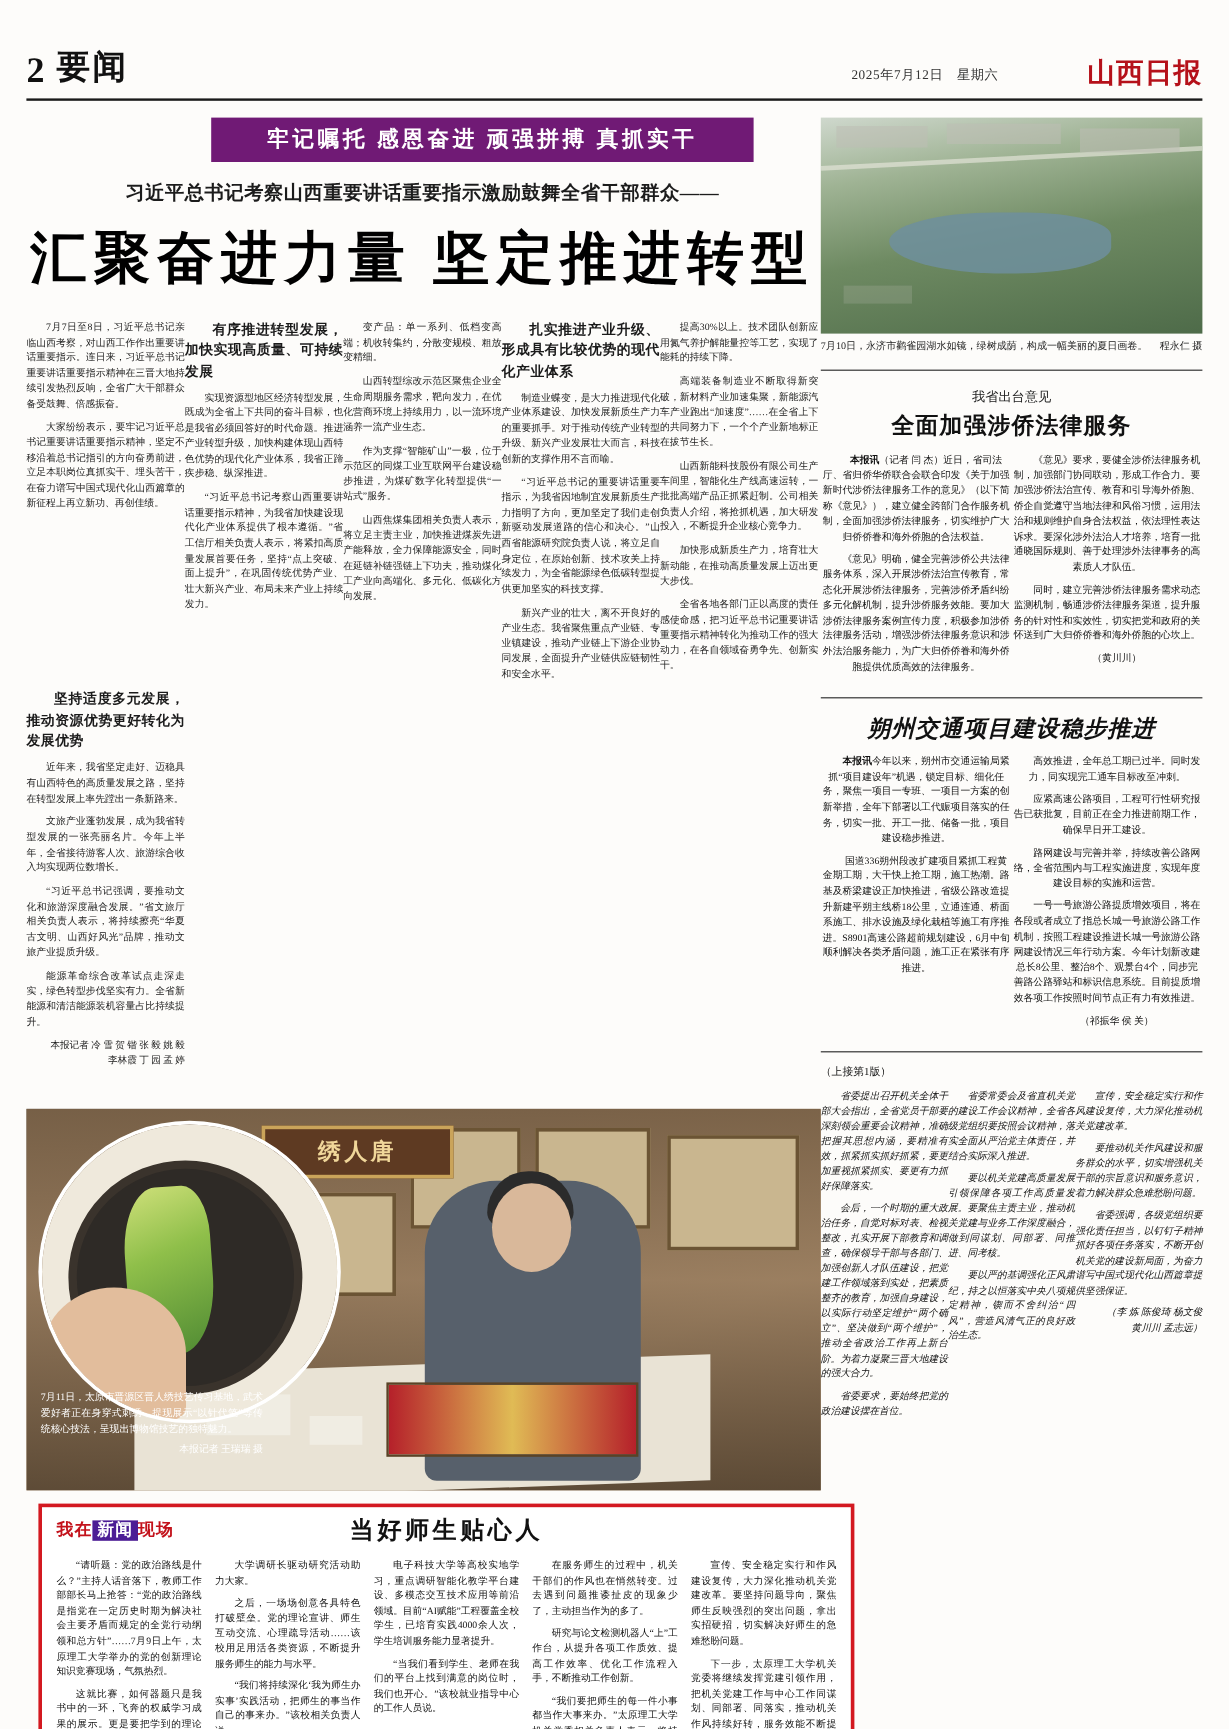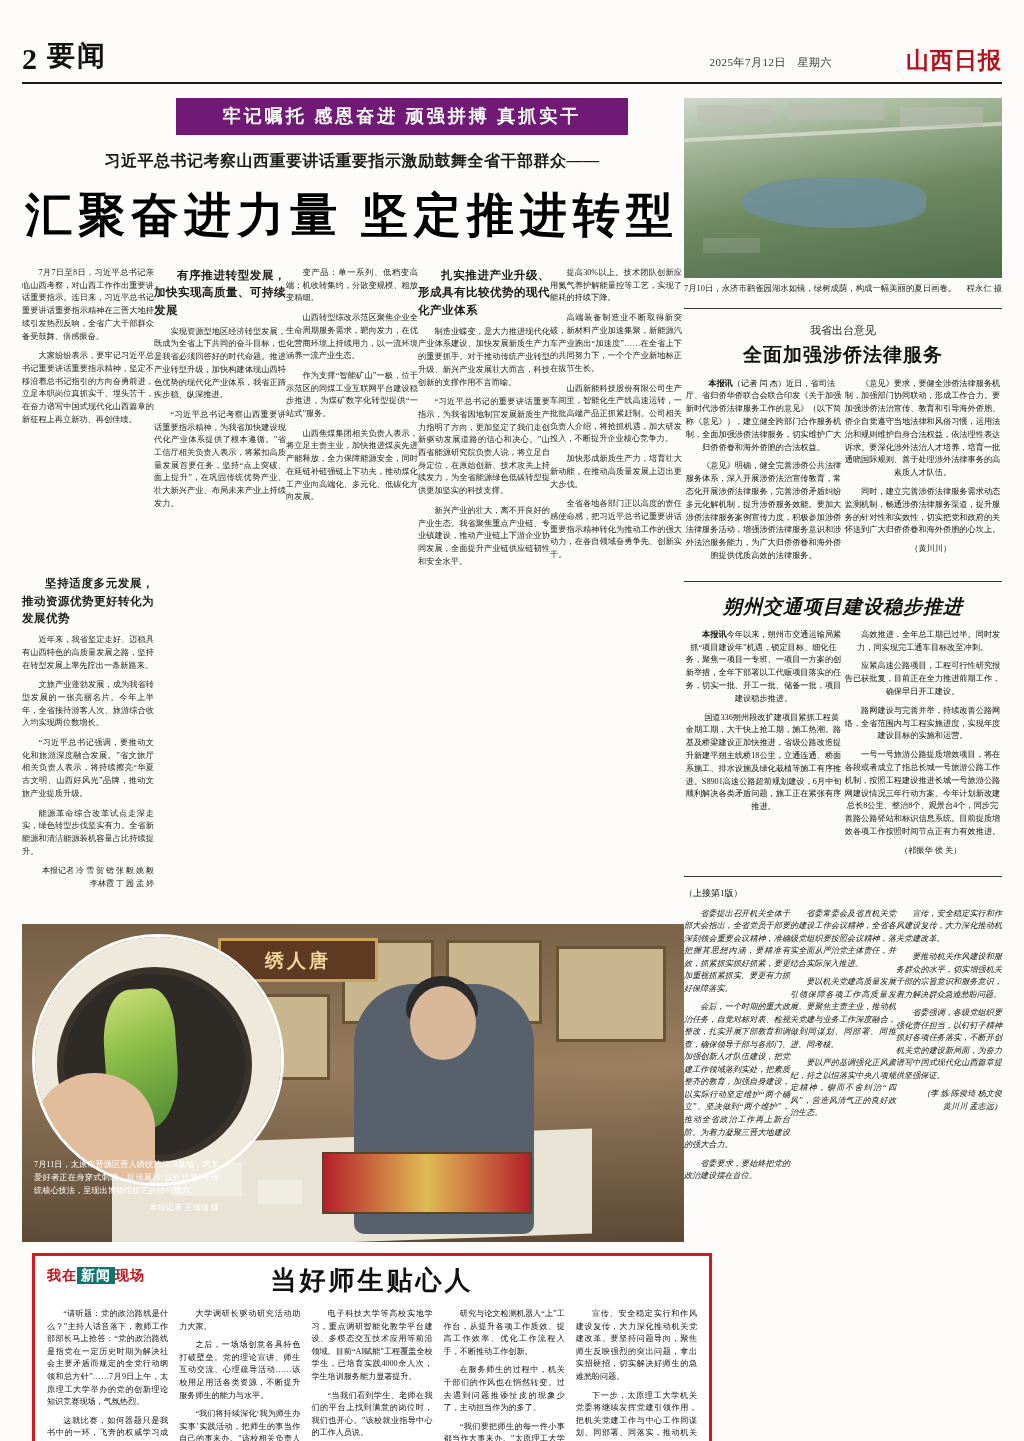--- a/index.html
+++ b/index.html
@@ -207,23 +207,23 @@
   
   .boxed {
     position: absolute; left: 10px; top: 1155px; width: 680px; height: 272px;
     border: 3px solid #d31920; padding: 10px 12px 8px 12px;
     background: #fff;
   }
   .boxed-tag {
     display: inline-block; font-size: 14px; font-weight: bold;
     color: #c3121b; letter-spacing: 1px; vertical-align: middle;
   }
-  .boxed-tag .hl { background: #0f766e; color: #fff; padding: 1px 4px; }
+  .boxed-tag .hl { background: #4c1d95; color: #fff; padding: 1px 4px; }
   .boxed-title {
-    text-align: center; font-size: 26px; font-weight: bold; letter-spacing: 3px;
+    text-align: center; font-size: 20px; font-weight: bold; letter-spacing: 3px;
     margin-top: -22px;
   }
   .boxed-cols {
     margin-top: 10px;
     display: grid; grid-template-columns: repeat(5, 1fr); gap: 11px;
     font-size: 8.1px; line-height: 1.55; text-align: justify;
   }
   .boxed-cols p { margin: 0 0 6px 0; text-indent: 2em; }
 
   
@@ -412,22 +412,22 @@
           <p>之后，一场场创意各具特色打破壁垒。党的理论宣讲、师生互动交流、心理疏导活动……该校用足用活各类资源，不断提升服务师生的能力与水平。</p>
           <p>“我们将持续深化‘我为师生办实事’实践活动，把师生的事当作自己的事来办。”该校相关负责人说。</p>
 
         </div>
         <div>
           <p>电子科技大学等高校实地学习，重点调研智能化教学平台建设、多模态交互技术应用等前沿领域。目前“AI赋能”工程覆盖全校学生，已培育实践4000余人次，学生培训服务能力显著提升。</p>
           <p>“当我们看到学生、老师在我们的平台上找到满意的岗位时，我们也开心。”该校就业指导中心的工作人员说。</p>
 
         </div>
         <div>
+          <p>在服务师生的过程中，机关干部们的作风也在悄然转变。过去遇到问题推诿扯皮的现象少了，主动担当作为的多了。</p>
           <p>研究与论文检测机器人“上”工作台，从提升各项工作质效、提高工作效率、优化工作流程入手，不断推动工作创新。</p>
-          <p>在服务师生的过程中，机关干部们的作风也在悄然转变。过去遇到问题推诿扯皮的现象少了，主动担当作为的多了。</p>
           <p>“我们要把师生的每一件小事都当作大事来办。”太原理工大学机关党委相关负责人表示，将持续深化作风建设，以更优服务为师生排忧解难。</p>
 
         </div>
         <div>
           <p>宣传、安全稳定实行和作风建设复传，大力深化推动机关党建改革。要坚持问题导向，聚焦师生反映强烈的突出问题，拿出实招硬招，切实解决好师生的急难愁盼问题。</p>
           <p>下一步，太原理工大学机关党委将继续发挥党建引领作用，把机关党建工作与中心工作同谋划、同部署、同落实，推动机关作风持续好转，服务效能不断提升。</p>
 
         </div>
       </div>
     </div>

